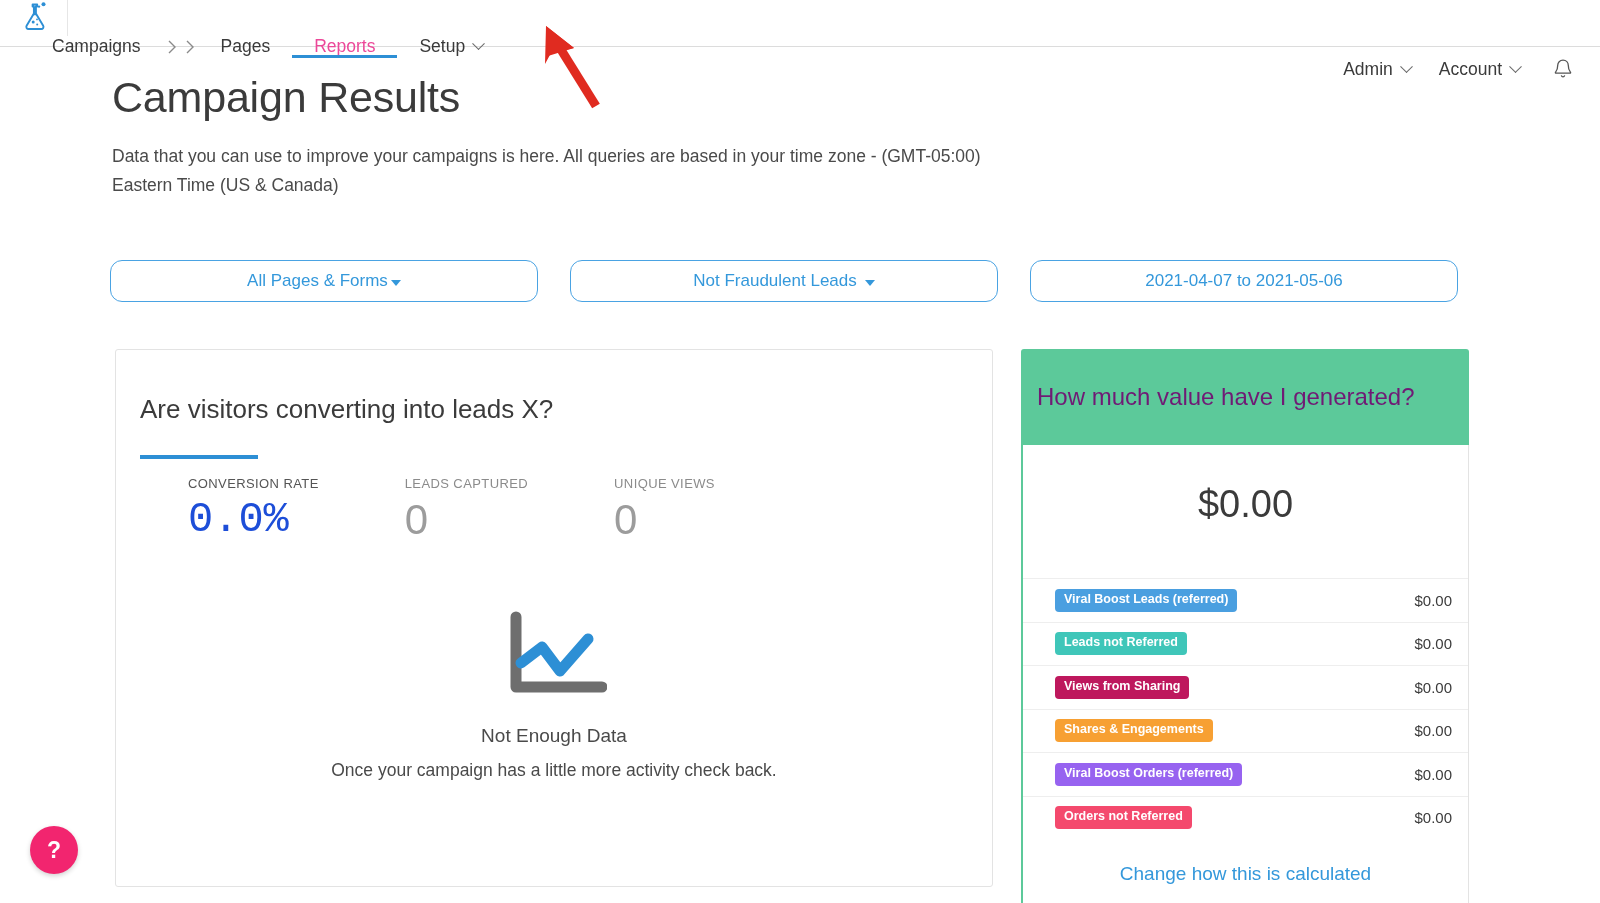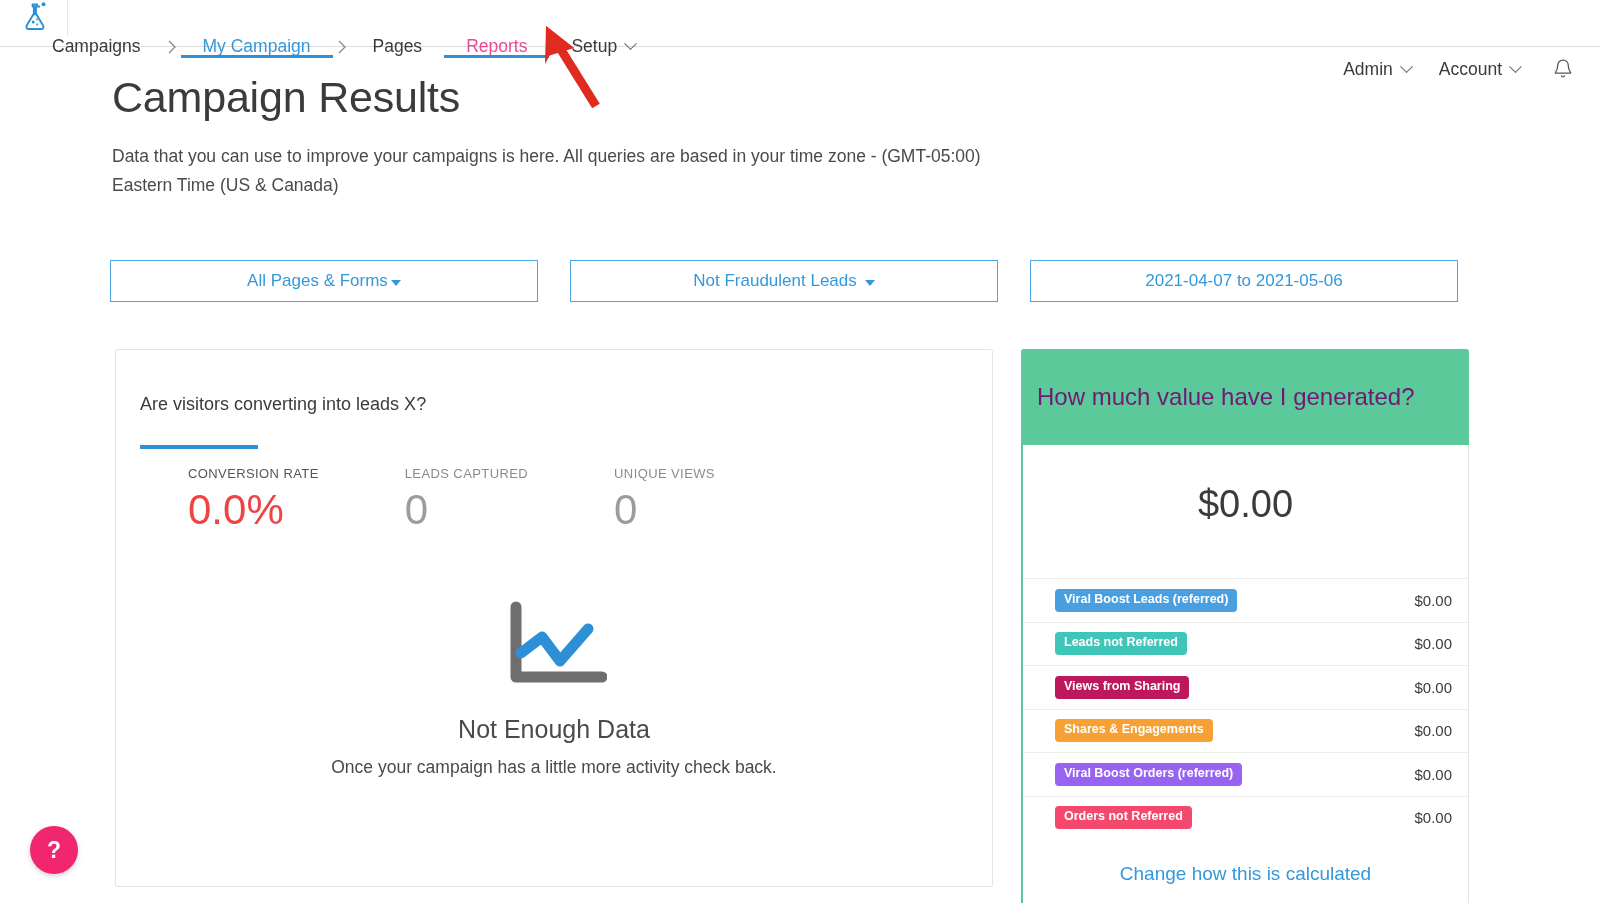--- a/index.html
+++ b/index.html
@@ -103,21 +103,21 @@
   
   .filters {
     display: flex;
     margin: 60px 0 0 110px;
     gap: 32px;
   }
   .filter-btn {
     width: 428px;
     height: 42px;
     border: 1px solid #4aa3e3;
-    border-radius: 0;
+    border-radius: 12px;
     background: #fff;
     color: #3498db;
     font-size: 17px;
     display: flex;
     align-items: center;
     justify-content: center;
     cursor: pointer;
     font-family: "Liberation Sans", sans-serif;
   }
   .filter-caret {
@@ -142,21 +142,21 @@
   
   .card-left {
     width: 878px;
     background: #fff;
     border: 1px solid #e3e3e3;
     border-radius: 3px;
     height: 538px;
     padding: 30px 0 0 0;
   }
   .card-left h2 {
-    font-size: 18px;
+    font-size: 26px;
     font-weight: 400;
     color: #3b3b3b;
     margin: 14px 0 0 24px;
   }
   .metrics-wrap { margin: 30px 0 0 24px; }
   .metric-bar {
     width: 118px;
     height: 4px;
     background: #2d8fd5;
     margin-bottom: 17px;
@@ -170,29 +170,29 @@
     text-transform: uppercase;
   }
   .metric.primary .metric-label { color: #555; }
   .metric-value {
     font-size: 42px;
     font-weight: 300;
     color: #9c9c9c;
     line-height: 54px;
     margin-top: 2px;
   }
-  .metric.primary .metric-value { color: #ef4444; }
+  .metric.primary .metric-value { color: #1d4ed8; font-family: Liberation Mono, monospace; }
 
   .empty-state {
     margin-top: 62px;
     text-align: center;
   }
   .empty-icon { display: inline-block; }
   .empty-title {
-    font-size: 25px;
+    font-size: 19px;
     color: #4a4a4a;
     font-weight: 400;
     margin-top: 20px;
   }
   .empty-sub {
     font-size: 17.5px;
     color: #4a4a4a;
     margin-top: 13px;
   }
 
@@ -311,23 +311,20 @@
 
   <div class="nav-left">
     <div class="nav-item">
       <span>Campaigns</span>
     </div>
     <div class="nav-sep">
       <svg width="10" height="16" viewBox="0 0 10 16" aria-hidden="true">
         <polyline points="2,2 8,8 2,14" fill="none" stroke="#8a8a8a" stroke-width="1.4"></polyline>
       </svg>
     </div>
-    <div class="nav-item active">
-      <span>My Campaign</span>
-    </div>
     <div class="nav-sep">
       <svg width="10" height="16" viewBox="0 0 10 16" aria-hidden="true">
         <polyline points="2,2 8,8 2,14" fill="none" stroke="#8a8a8a" stroke-width="1.4"></polyline>
       </svg>
     </div>
     <div class="nav-item">
       <span>Pages</span>
     </div>
     <div class="nav-item link underlined">
       <span>Reports</span>

